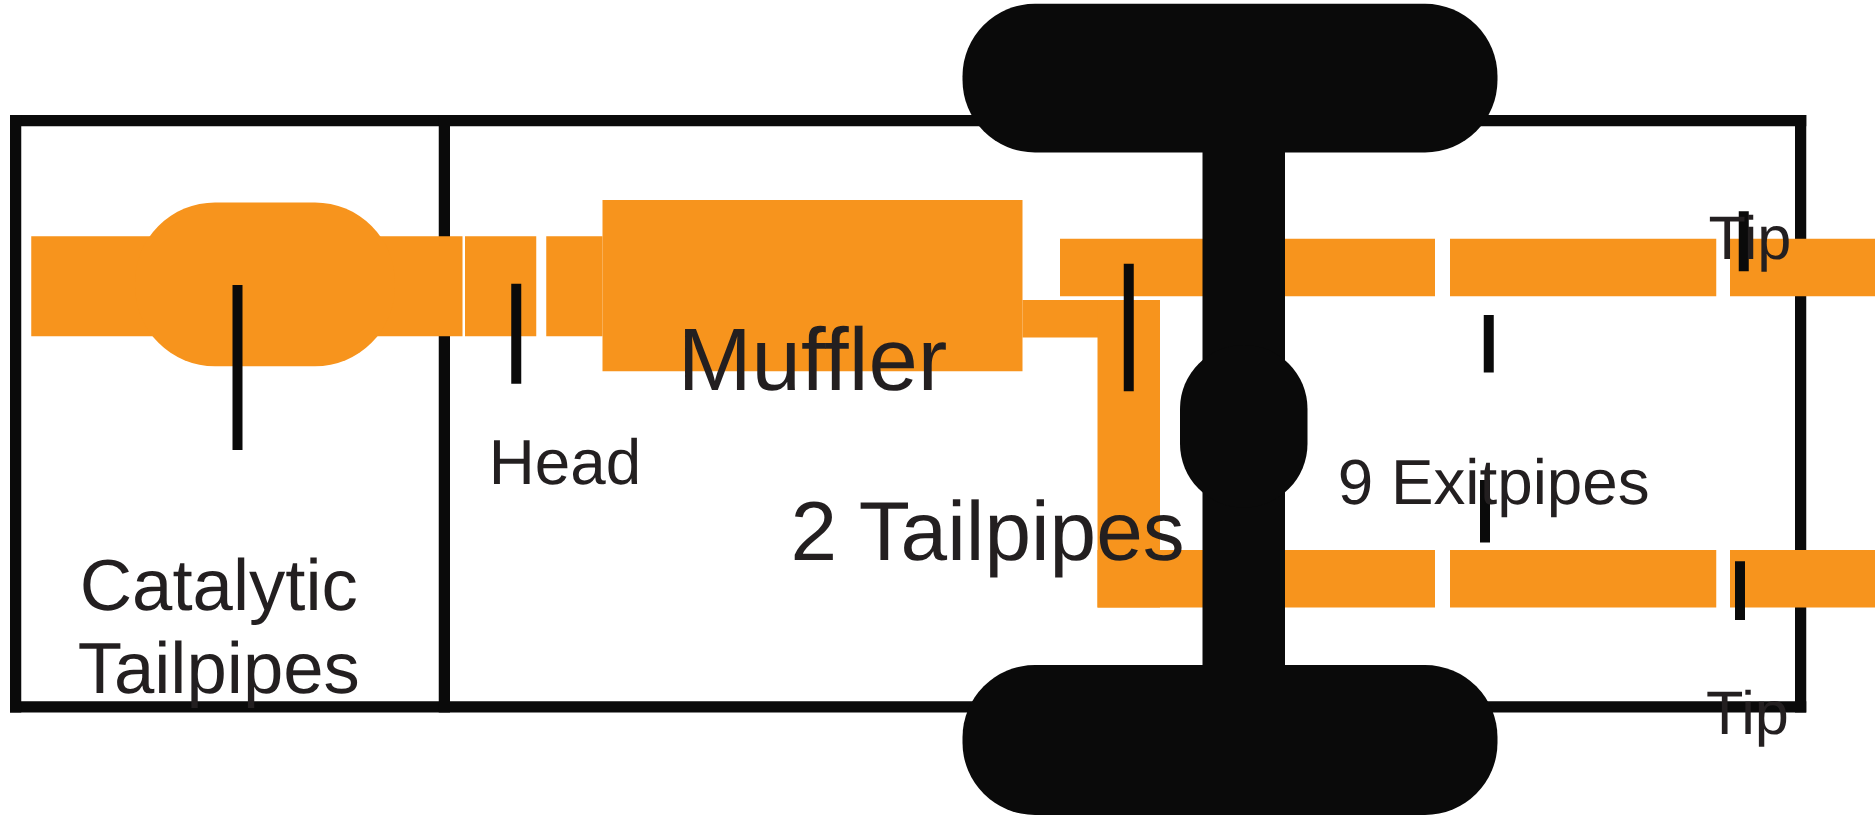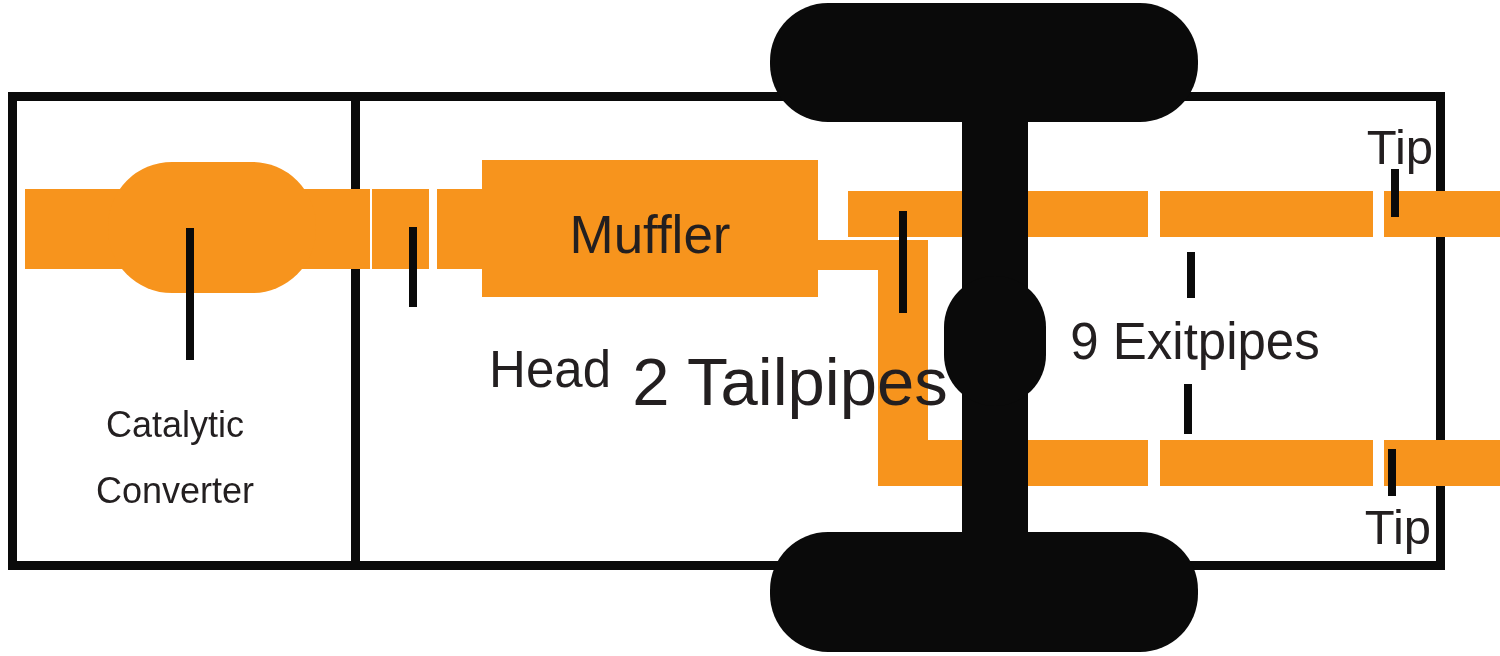--- a/index.html
+++ b/index.html
@@ -16,23 +16,22 @@
   .bk{background:#0a0a0a;}
   .frame{z-index:1;}
   .drive{z-index:3;}
   .ptr{z-index:4;}
   .label{
     position:absolute;
     z-index:5;
     color:#231F20;
     font-family:"Liberation Sans", sans-serif;
     white-space:nowrap;
-    text-align:right;
   }
-  .center{text-align:center;}
+  .center{text-align:center;margin-top:44px;}
 </style>
 </head>
 <body>
 
 <div class="stage">
 
   <div class="sh bk frame" style="left:8px;top:92px;width:1437px;height:9px"></div>
   <div class="sh bk frame" style="left:8px;top:561px;width:1437px;height:9px"></div>
   <div class="sh bk frame" style="left:8px;top:92px;width:9px;height:478px"></div>
   <div class="sh bk frame" style="left:1436px;top:92px;width:9px;height:478px"></div>
@@ -60,30 +59,30 @@
   <div class="sh bk drive" style="left:770px;top:532px;width:428px;height:120px;border-radius:58px"></div>
 
   <div class="sh bk ptr" style="left:186px;top:228px;width:8px;height:132px"></div>
   <div class="sh bk ptr" style="left:409px;top:227px;width:8px;height:80px"></div>
   <div class="sh bk ptr" style="left:899px;top:211px;width:8px;height:102px"></div>
   <div class="sh bk ptr" style="left:1187px;top:252px;width:8px;height:46px"></div>
   <div class="sh bk ptr" style="left:1184px;top:384px;width:8px;height:50px"></div>
   <div class="sh bk ptr" style="left:1391px;top:169px;width:8px;height:48px"></div>
   <div class="sh bk ptr" style="left:1388px;top:449px;width:8px;height:47px"></div>
 
-  <div class="label center" style="left:10px;top:392px;width:330px;font-size:36px;line-height:66px">
+  <div class="label center" style="left:10px;top:392px;width:330px;font-size:58px;line-height:66px">
     <div>Catalytic</div>
-    <div>Converter</div>
+    <div>Tailpipes</div>
   </div>
 
   <div class="label" style="left:391px;top:330px;width:220px;font-size:51px;line-height:80px">
     <div>Head</div>
   </div>
 
-  <div class="label center" style="left:482px;top:204px;width:336px;font-size:53px">Muffler</div>
+  <div class="label center" style="left:482px;top:204px;width:336px;font-size:71px">Muffler</div>
 
   <div class="label center" style="left:595px;top:343px;width:390px;font-size:67px">2 Tailpipes</div>
 
   <div class="label center" style="left:1000px;top:312px;width:390px;font-size:51px">9 Exitpipes</div>
 
   <div class="label center" style="left:1345px;top:119px;width:110px;font-size:49px">Tip</div>
 
   <div class="label center" style="left:1343px;top:499px;width:110px;font-size:49px">Tip</div>
 
 </div>

